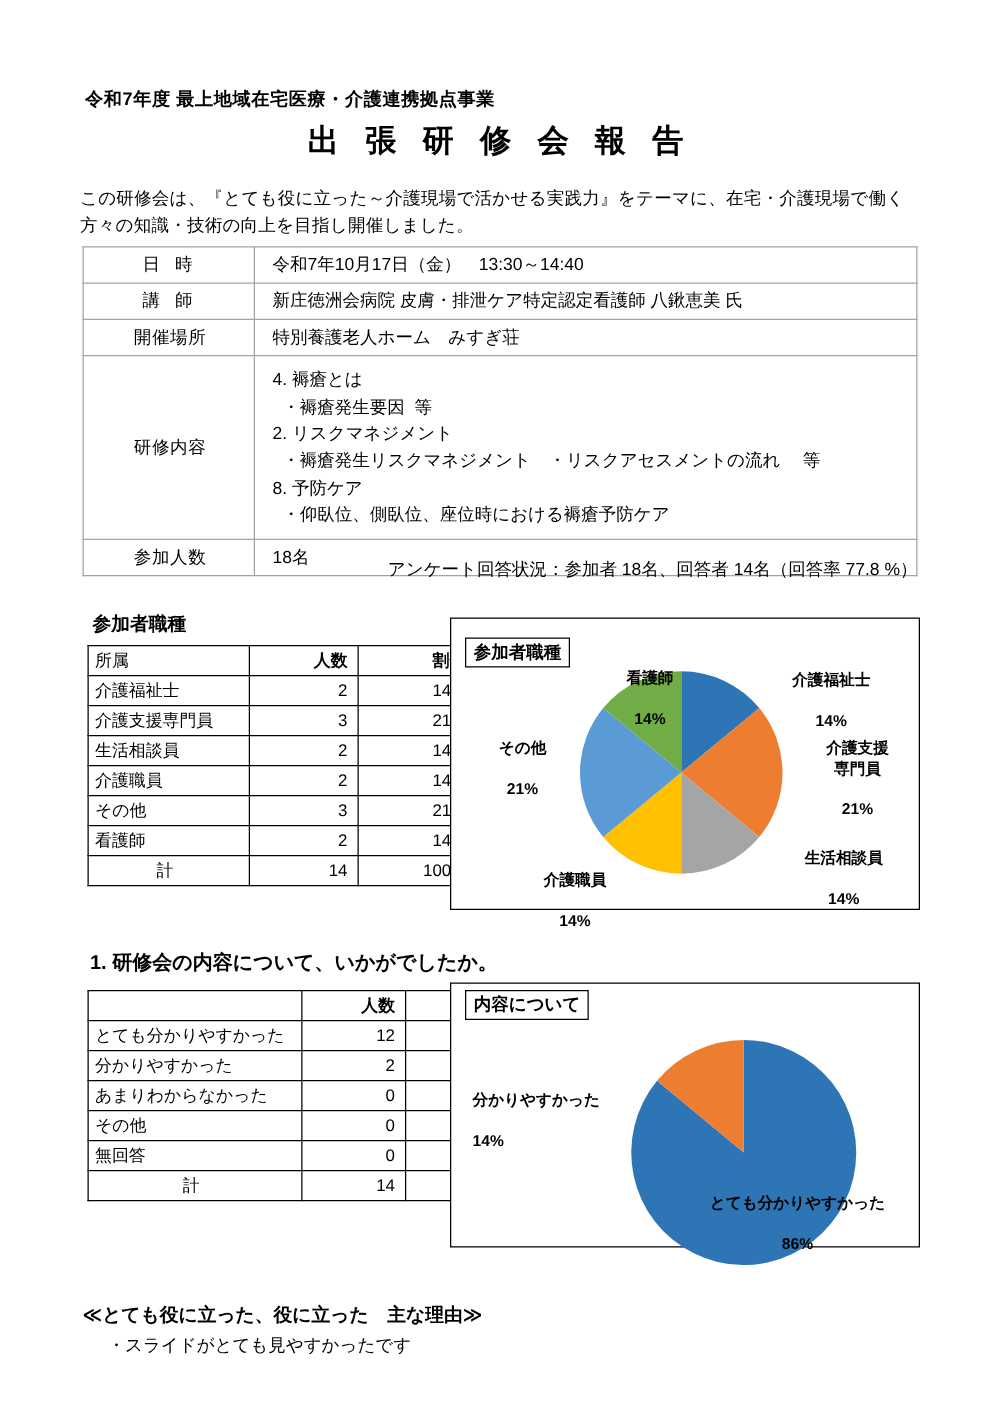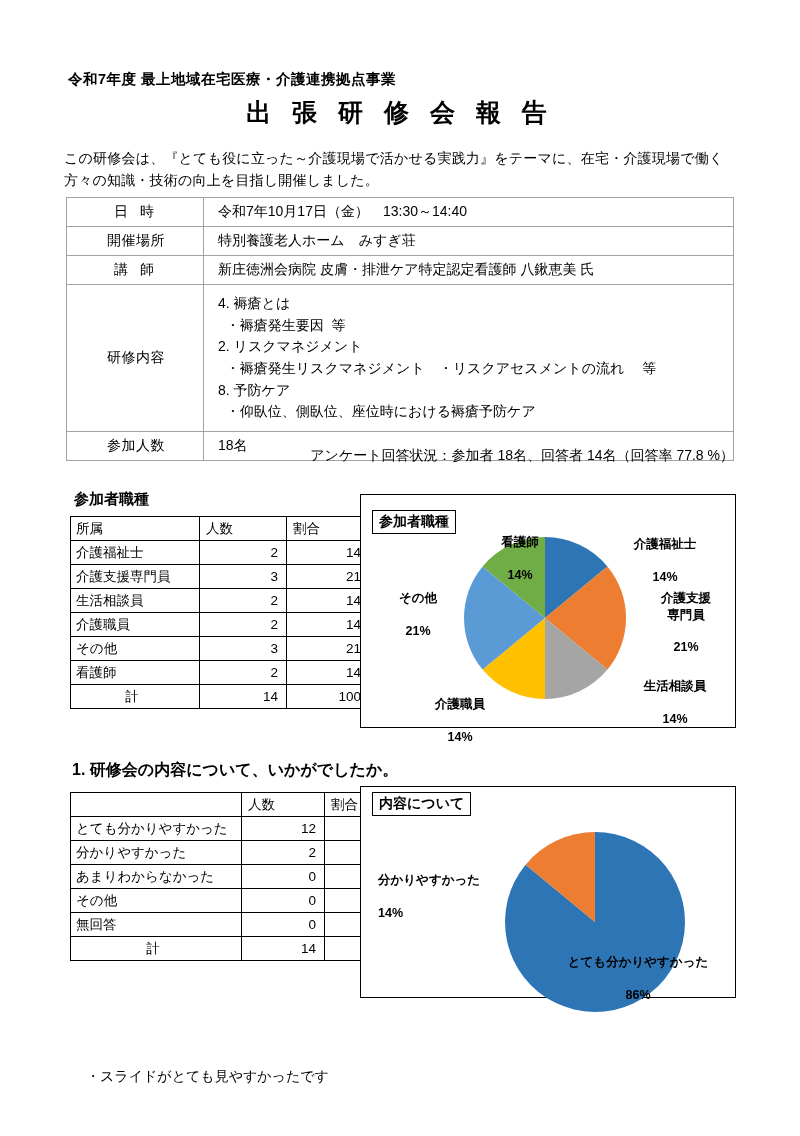--- a/index.html
+++ b/index.html
@@ -103,21 +103,21 @@
   .data-table td, .data-table th {
     border: 1px solid #000;
     padding: 2px 5px;
     font-weight: normal;
     height: 19px;
   }
   .data-table .c-name { width: 118px; text-align: left; }
   .data-table .c-num  { width: 72px; text-align: right; padding-right: 8px;}
   .data-table .c-pct  { width: 80px; text-align: right; padding-right: 8px;}
   .data-table thead td { text-align: left; }
-  .data-table thead td.c-num, .data-table thead td.c-pct { text-align: left; padding-left: 6px; }
+  .data-table thead td.c-num, .data-table thead td.c-pct { text-align: right; padding-left: 6px; font-weight: bold; }
   .data-table tr.total td.c-name { text-align: center; letter-spacing: 6px; }
   #jobs-table { left: 70px; top: 516px; }
   
   .chart-box {
     position: absolute;
     border: 1px solid #000;
     background: #fff;
   }
   #jobs-chart-box { left: 360px; top: 494px; width: 374px; height: 232px; }
   .chart-label {
@@ -172,26 +172,26 @@
   <div class="doc-title">出 張 研 修 会 報 告</div>
   <div class="intro">この研修会は、『とても役に立った～介護現場で活かせる実践力』をテーマに、在宅・介護現場で働く方々の知識・技術の向上を目指し開催しました。</div>
 
   <table class="info-table">
     <tbody>
       <tr>
         <td class="label">日  時</td>
         <td class="value">令和7年10月17日（金）　13:30～14:40</td>
       </tr>
       <tr>
+        <td class="label">講  師</td>
+        <td class="value">新庄徳洲会病院  皮膚・排泄ケア特定認定看護師  八鍬恵美 氏</td>
+      </tr>
+      <tr>
         <td class="label tight">開催場所</td>
         <td class="value">特別養護老人ホーム　みすぎ荘</td>
-      </tr>
-      <tr>
-        <td class="label">講  師</td>
-        <td class="value">新庄徳洲会病院  皮膚・排泄ケア特定認定看護師  八鍬恵美 氏</td>
       </tr>
       <tr>
         <td class="label tight">研修内容</td>
         <td class="content">
           <div class="content-line">4. 褥瘡とは</div>
           <div class="content-line">  ・褥瘡発生要因  等</div>
           <div class="content-line">2. リスクマネジメント</div>
           <div class="content-line">  ・褥瘡発生リスクマネジメント　・リスクアセスメントの流れ　 等</div>
           <div class="content-line">8. 予防ケア</div>
           <div class="content-line">  ・仰臥位、側臥位、座位時における褥瘡予防ケア</div>
@@ -364,15 +364,16 @@
 
   <div class="pie-legend" style="left:378px; top:856px; width:140px; text-align:left;">
     <span>分かりやすかった</span><br>
     <span>14%</span>
   </div>
   <div class="pie-legend" style="left:548px; top:938px; width:180px; text-align:center;">
     <span>とても分かりやすかった</span><br>
     <span>86%</span>
   </div>
 
+  <div class="footer-head">≪とても役に立った、役に立った　主な理由≫</div>
   <div class="footer-item">・スライドがとても見やすかったです</div>
 
 </div>
 
 </body></html>

